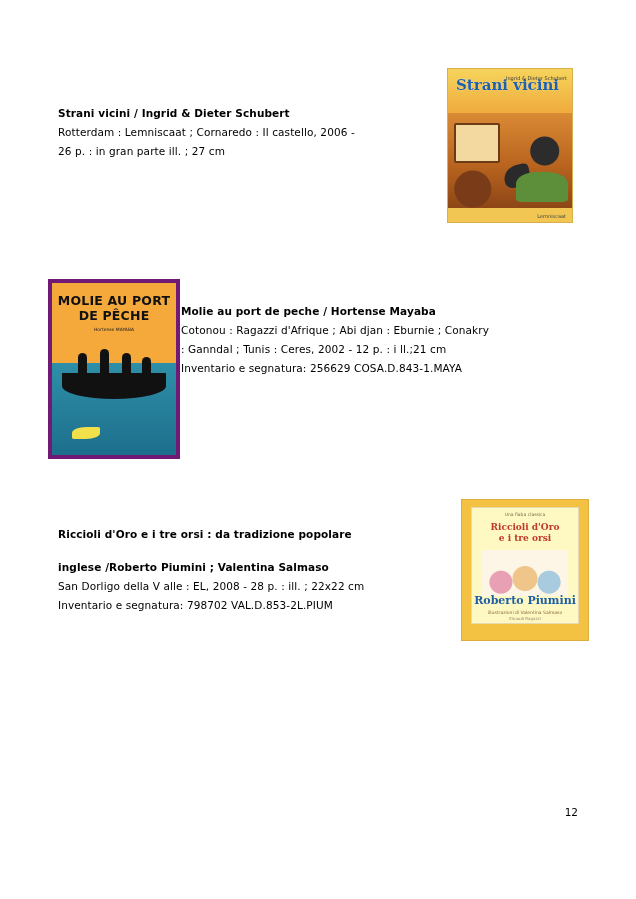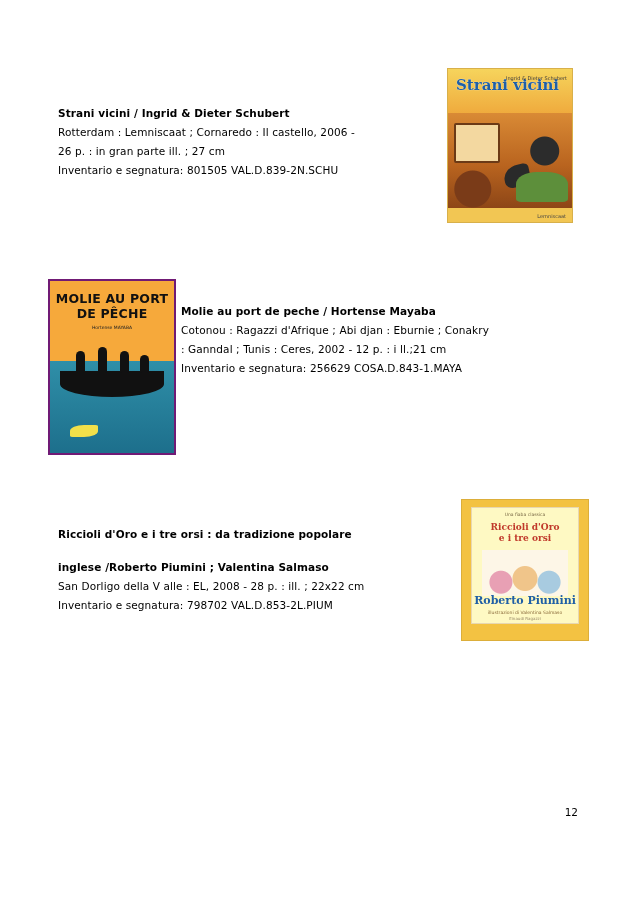--- a/index.html
+++ b/index.html
@@ -108,21 +108,21 @@
   }
   #cover-1 .c1-pub {
     position: absolute; right: 6px; bottom: 3px;
     font-size: 5px; color: #444;
   }
 
   
   #cover-2 {
     left: 48px; top: 279px; width: 124px; height: 172px;
     background: #f6a93b;
-    border: 2px solid #701a75;
+    border: 4px solid #701a75;
   }
   #cover-2 .c2-title {
     position: absolute; left: 0; right: 0; top: 10px;
     text-align: center;
     font-family: "DejaVu Sans", sans-serif;
     font-weight: bold;
     font-size: 12.5px;
     line-height: 15px;
     color: #111111;
     letter-spacing: 0.2px;
@@ -217,21 +217,20 @@
 </style>
 </head>
 <body>
 
 <div class="page">
 
   <div class="entry" id="entry-1">
     <div class="entry-title">Strani vicini / Ingrid &amp; Dieter Schubert</div>
     <div class="entry-line">Rotterdam : Lemniscaat ; Cornaredo : Il castello, 2006 -</div>
     <div class="entry-line">26 p. : in gran parte ill. ; 27 cm</div>
-    <div class="entry-line">Inventario e segnatura: 801505 VAL.D.839-2N.SCHU</div>
   </div>
 
   <div class="cover" id="cover-1">
     <div class="c1-sky"></div>
     <div class="c1-title">Strani vicini</div>
     <div class="c1-authors">Ingrid &amp; Dieter Schubert</div>
     <div class="c1-scene">
       <div class="c1-bird"></div>
     </div>
     <div class="c1-foot"></div>

